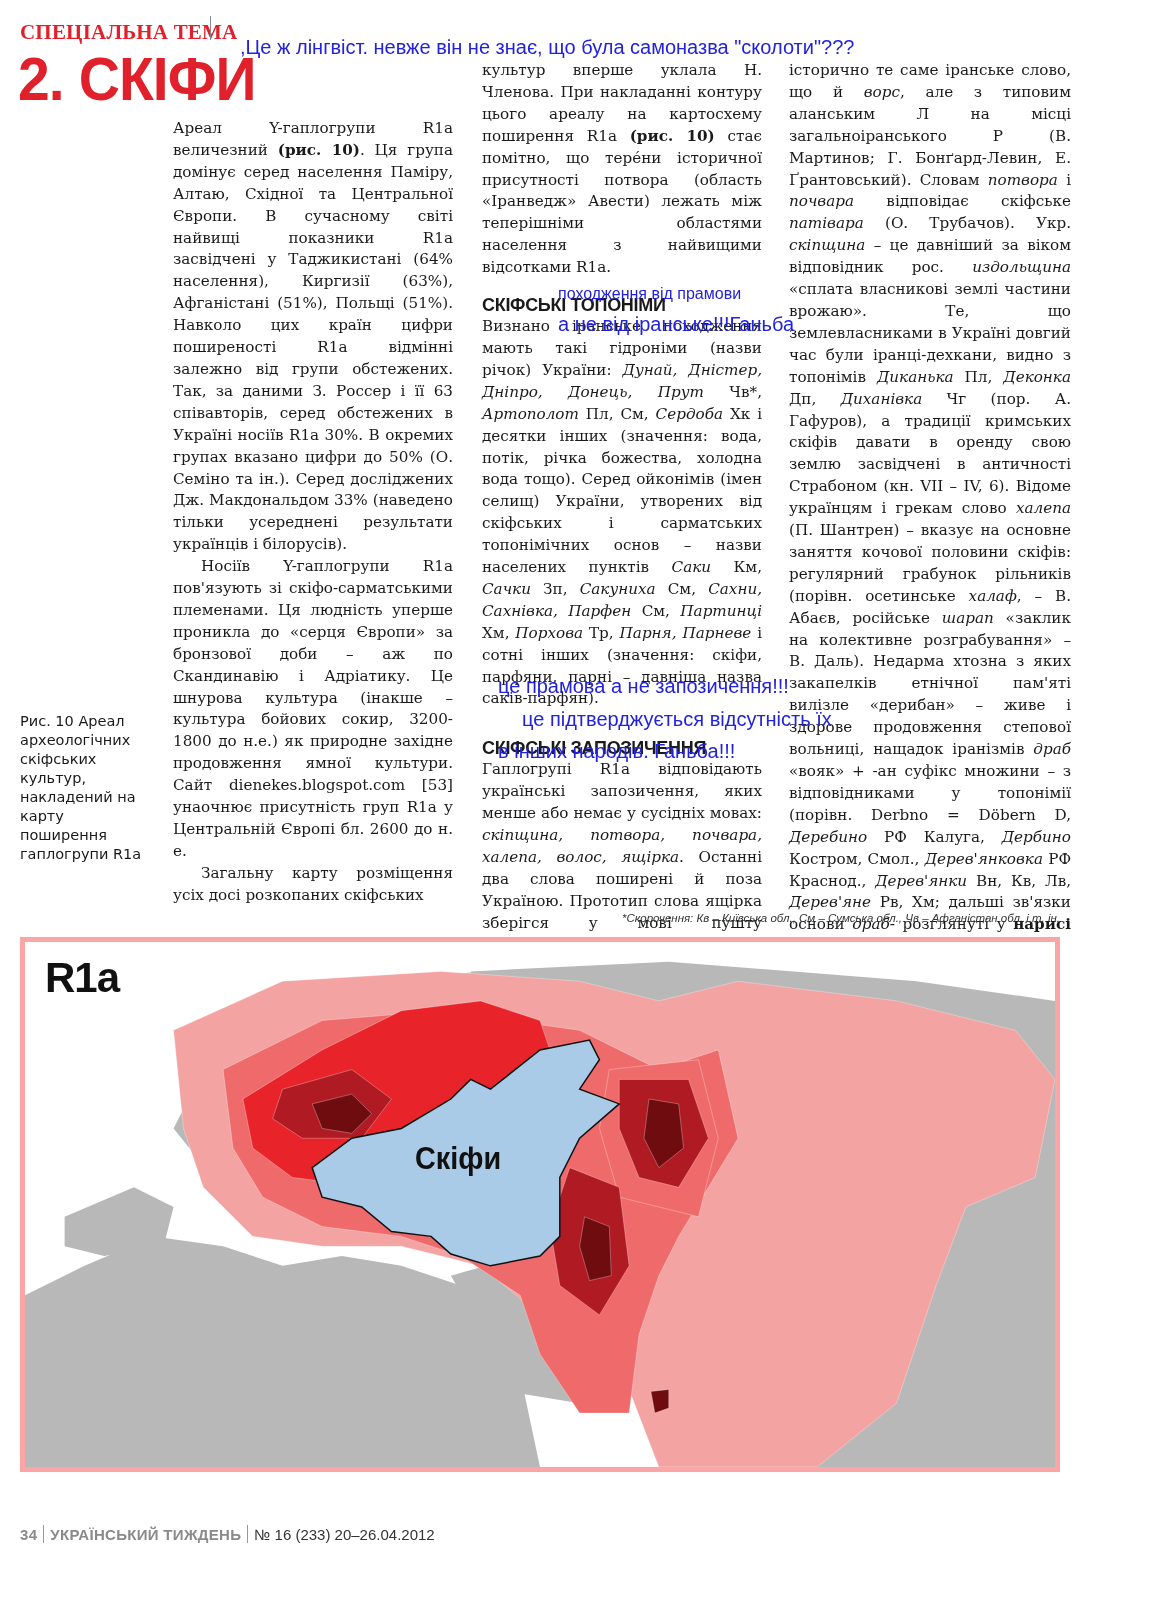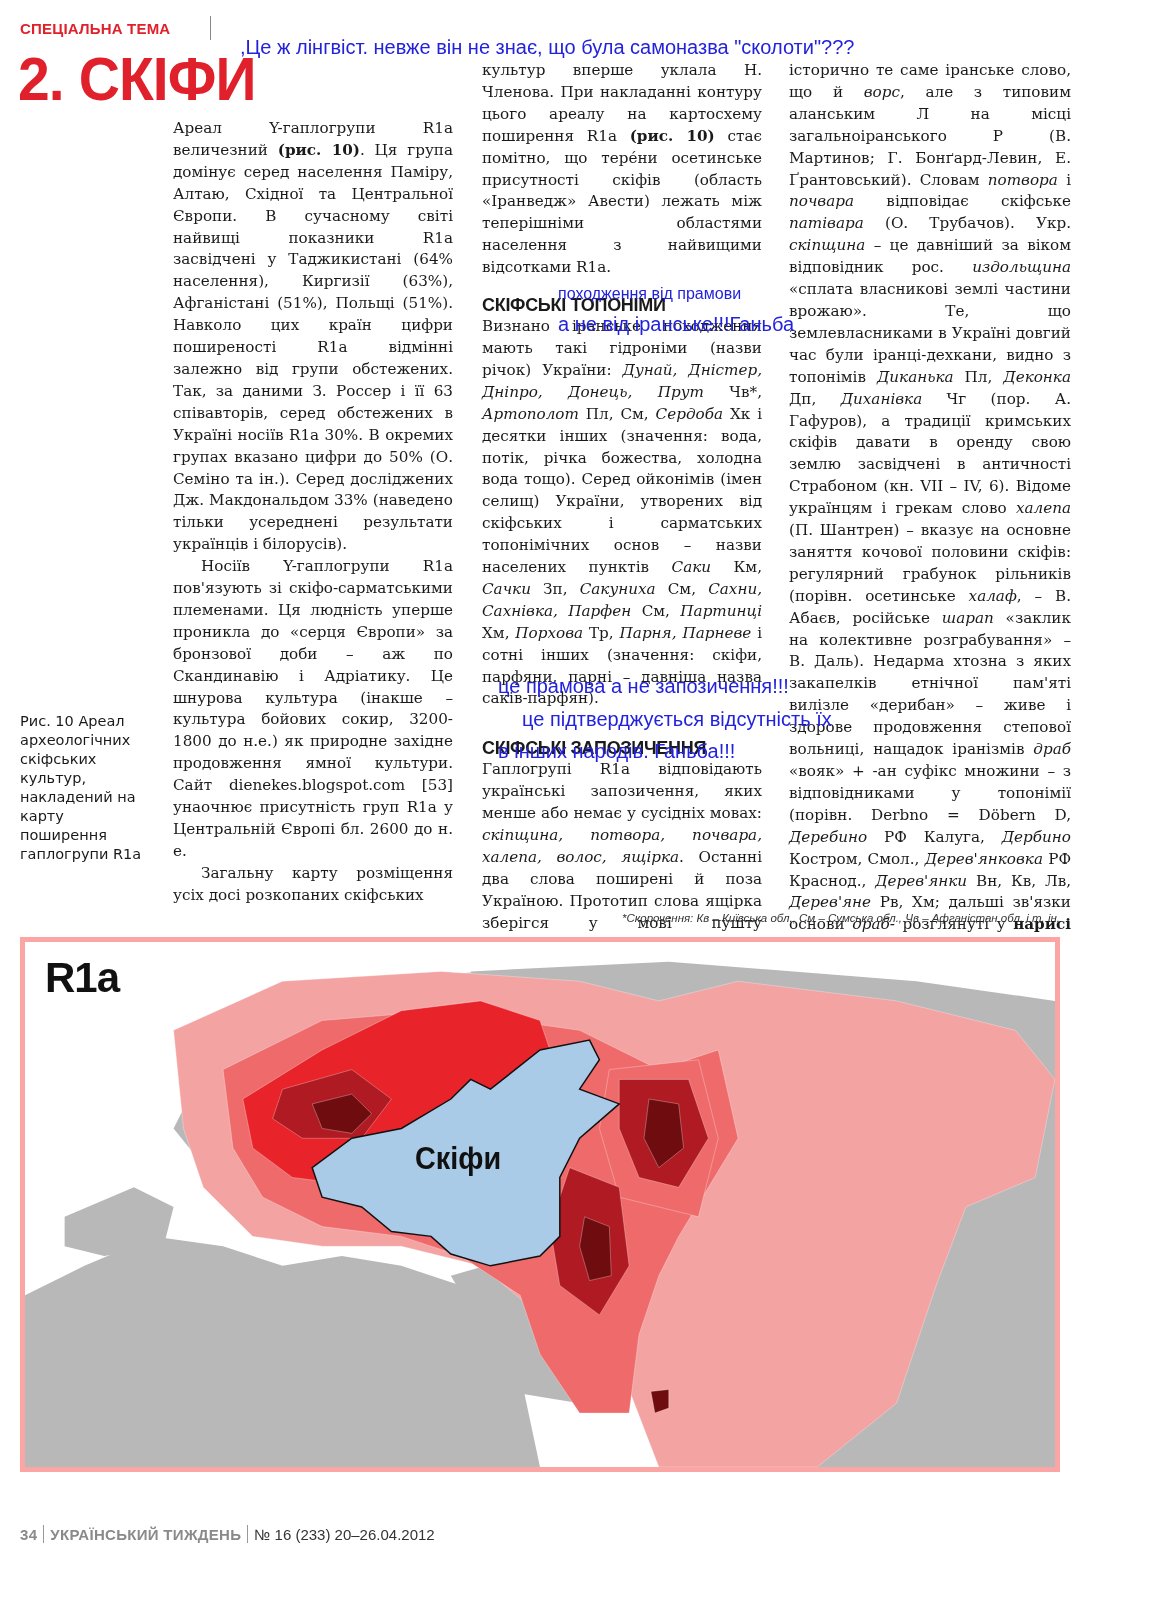--- a/index.html
+++ b/index.html
@@ -1,19 +1,19 @@
 <!DOCTYPE html>
 <html><head>
 <meta charset="utf-8">
 <style>
   * { box-sizing: border-box; margin: 0; padding: 0; }
   html, body { width: 1162px; height: 1600px; background: #ffffff; overflow: hidden; }
   body { position: relative; font-family: "DejaVu Serif", serif; color: #1a1a1a; }
 
-  .section-label { position: absolute; left: 20px; top: 20px; font-family: Liberation Sans, sans-serif; font-weight: bold; font-size: 15px; color: #e0202a; letter-spacing: 0.2px; }
+  .section-label { position: absolute; left: 20px; top: 20px; font-family: Liberation Serif, serif; font-weight: bold; font-size: 21px; color: #e0202a; letter-spacing: 0.2px; }
   .section-sep { position: absolute; left: 210px; top: 16px; width: 1px; height: 24px; background: #888; }
   .main-title { position: absolute; left: 18px; top: 48px; font-family: "Liberation Sans", sans-serif; font-weight: bold; font-size: 62px; color: #e0202a; letter-spacing: -1px; transform: scaleX(0.92); transform-origin: left; line-height: 1; }
 
   .annot { position: absolute; font-family: "Liberation Sans", sans-serif; color: #2222dd; white-space: nowrap; z-index: 5; }
   .annot-1 { left: 240px; top: 36px; font-size: 20px; }
   .annot-2 { left: 558px; top: 285px; font-size: 16px; }
   .annot-3 { left: 558px; top: 313px; font-size: 20px; }
   .annot-4 { left: 498px; top: 675px; font-size: 20px; }
   .annot-5 { left: 522px; top: 708px; font-size: 20px; }
   .annot-6 { left: 498px; top: 740px; font-size: 20px; }
@@ -58,21 +58,21 @@
 <div class="annot annot-5">це підтверджується відсутність їх</div>
 <div class="annot annot-6">в інших народів. Ганьба!!!</div>
 
 <div class="col col1">
   <p><span>Ареал Y-гаплогрупи R1a величезний </span><b>(рис. 10)</b><span>. Ця група домінує серед населення Паміру, Алтаю, Східної та Центральної Європи. В сучасному світі найвищі показники R1a засвідчені у Таджикистані (64% населення), Киргизії (63%), Афганістані (51%), Польщі (51%). Навколо цих країн цифри поширеності R1a відмінні залежно від групи обстежених. Так, за даними З. Россер і її 63 співавторів, серед обстежених в Україні носіїв R1a 30%. В окремих групах вказано цифри до 50% (О. Семіно та ін.). Серед досліджених Дж. Макдональдом 33% (наведено тільки усереднені результати українців і білорусів).</span></p>
   <p class="indent">Носіїв Y-гаплогрупи R1a пов'язують зі скіфо-сарматськими племенами. Ця людність уперше проникла до «серця Європи» за бронзової доби – аж по Скандинавію і Адріатику. Це шнурова культура (інакше – культура бойових сокир, 3200-1800 до н.е.) як природне західне продовження ямної культури. Сайт dienekes.blogspot.com [53] унаочнює присутність груп R1a у Центральній Європі бл. 2600 до н. е.</p>
   <p class="indent">Загальну карту розміщення усіх досі розкопаних скіфських</p>
 </div>
 
 <div class="col col2">
-  <p><span>культур вперше уклала Н. Членова. При накладанні контуру цього ареалу на картосхему поширення R1a </span><b>(рис. 10)</b><span> стає помітно, що терéни осетинське присутності скіфів (область «Іранведж» Авести) лежать між теперішніми областями населення з найвищими відсотками R1a.</span></p>
+  <p><span>культур вперше уклала Н. Членова. При накладанні контуру цього ареалу на картосхему поширення R1a </span><b>(рис. 10)</b><span> стає помітно, що терéни історичної присутності потвора (область «Іранведж» Авести) лежать між теперішніми областями населення з найвищими відсотками R1a.</span></p>
   <h3 class="sub">СКІФСЬКІ ТОПОНІМИ</h3>
   <p><span>Визнано іранське походження мають такі гідроніми (назви річок) України: </span><i>Дунай, Дністер, Дніпро, Донець, Прут</i><span> Чв*, </span><i>Артополот</i><span> Пл, См, </span><i>Сердоба</i><span> Хк і десятки інших (значення: вода, потік, річка божества, холодна вода тощо). Серед ойконімів (імен селищ) України, утворених від скіфських і сарматських топонімічних основ – назви населених пунктів </span><i>Саки</i><span> Км, </span><i>Сачки</i><span> Зп, </span><i>Сакуниха</i><span> См, </span><i>Сахни, Сахнівка, Парфен</i><span> См, </span><i>Партинці</i><span> Хм, </span><i>Порхова</i><span> Тр, </span><i>Парня, Парневе</i><span> і сотні інших (значення: скіфи, парфяни, парні – давніша назва саків-парфян).</span></p>
   <h3 class="sub2">СКІФСЬКІ ЗАПОЗИЧЕННЯ</h3>
   <p><span>Гаплогрупі R1a відповідають українські запозичення, яких менше або немає у сусідніх мовах: </span><i>скіпщина, потвора, почвара, халепа, волос, ящірка</i><span>. Останні два слова поширені й поза Україною. Прототип слова ящірка зберігся у мові пушту (Афганістан) – аждар «змій, дракон»; </span><i>волос</i><span> – це</span></p>
 </div>
 
 <div class="col col3">
   <p><span>історично те саме іранське слово, що й </span><i>ворс</i><span>, але з типовим аланським Л на місці загальноіранського Р (В. Мартинов; Г. Бонґард-Левин, Е. Ґрантовський). Словам </span><i>потвора</i><span> і </span><i>почвара</i><span> відповідає скіфське </span><i>патівара</i><span> (О. Трубачов). Укр. </span><i>скіпщина</i><span> – це давніший за віком відповідник рос. </span><i>издольщина</i><span> «сплата власникові землі частини врожаю». Те, що землевласниками в Україні довгий час були іранці-дехкани, видно з топонімів </span><i>Диканька</i><span> Пл, </span><i>Деконка</i><span> Дп, </span><i>Диханівка</i><span> Чг (пор. А. Гафуров), а традиції кримських скіфів давати в оренду свою землю засвідчені в античності Страбоном (кн. VII – IV, 6). Відоме українцям і грекам слово </span><i>халепа</i><span> (П. Шантрен) – вказує на основне заняття кочової половини скіфів: регулярний грабунок рільників (порівн. осетинське </span><i>халаф</i><span>, – В. Абаєв, російське </span><i>шарап</i><span> «заклик на колективне розграбування» – В. Даль). Недарма хтозна з яких закапелків етнічної пам'яті вилізле «дерибан» – живе і здорове продовження степової вольниці, нащадок іранізмів </span><i>драб</i><span> «вояк» + -ан суфікс множини – з відповідниками у топонімії (порівн. Derbno = Döbern D, </span><i>Деребино</i><span> РФ Калуга, </span><i>Дербино</i><span> Костром, Смол., </span><i>Дерев'янковка</i><span> РФ Краснод., </span><i>Дерев'янки</i><span> Вн, Кв, Лв, </span><i>Дерев'яне</i><span> Рв, Хм; дальші зв'язки основи </span><i>драб-</i><span> розглянуті у </span><b>нарисі 8</b><span>).</span></p>
 </div>
 

